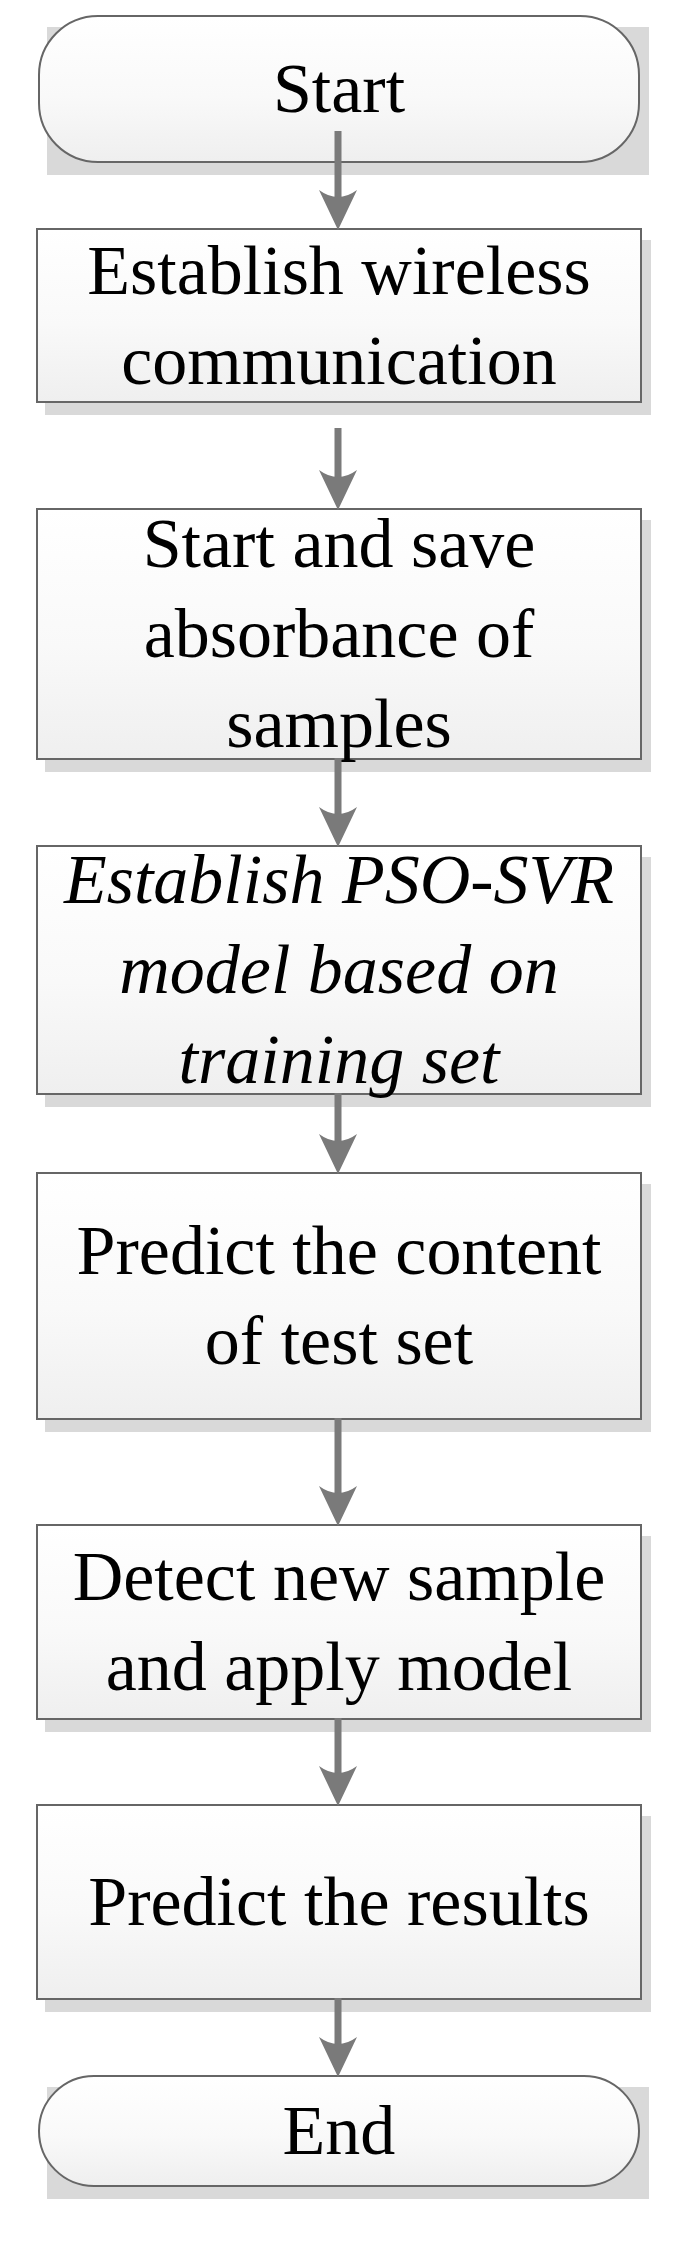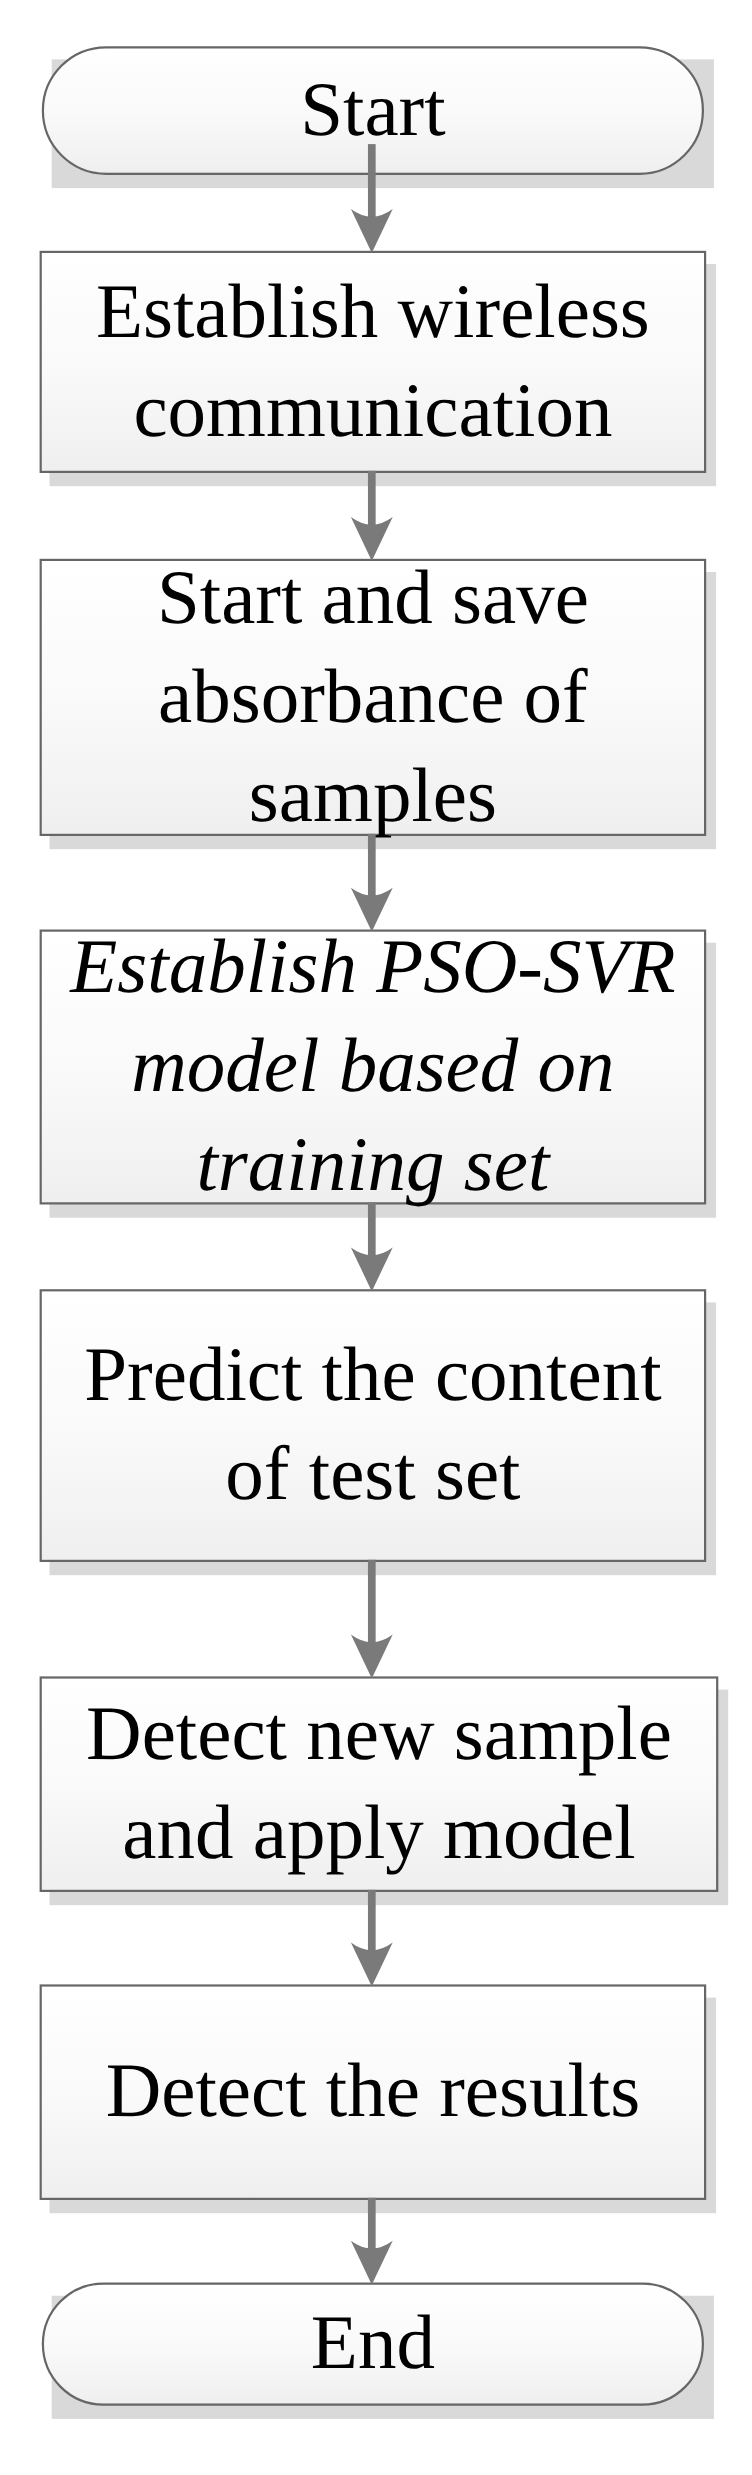--- a/index.html
+++ b/index.html
@@ -27,26 +27,26 @@
   }
   .terminator .shape{border-radius:60px;}
   .n7 .shape{border-radius:56px;}
   .label{
     font-size:70px;
     line-height:90px;
     color:#000000;
     font-weight:normal;
   }
   
-  .n0{left:38px;width:602px;top:15px;height:117px;margin-top:27px;}
-  .n1{top:228px;height:202px;}
+  .n0{left:38px;width:602px;top:15px;height:148px;}
+  .n1{top:228px;height:175px;}
   .n2{top:508px;height:252px;}
   .n3{top:845px;height:250px;font-style:italic;}
   .n4{top:1172px;height:248px;}
-  .n5{top:1524px;height:196px;padding-left:11px;}
+  .n5{top:1524px;height:196px;}
   .n6{top:1804px;height:196px;}
   .n7{left:38px;width:602px;top:2075px;height:112px;}
   
   .arrow{position:absolute;left:314px;width:48px;z-index:3;}
   .a0{top:131px;height:99px;}
   .a1{top:428px;height:82px;}
   .a2{top:758px;height:89px;}
   .a3{top:1093px;height:81px;}
   .a4{top:1418px;height:108px;}
   .a5{top:1718px;height:88px;}
@@ -145,21 +145,21 @@
   <div class="arrow a5">
     <div class="shaft"></div>
     <svg class="head" viewBox="0 0 40 42">
       <path d="M1,2 Q20,16 39,2 L20,42 Z" fill="#7a7a7a"></path>
     </svg>
   </div>
 
   <div class="node process n6">
     <div class="shadow"></div>
     <div class="shape">
-      <span class="label">Detect the results</span>
+      <span class="label">Predict the results</span>
     </div>
   </div>
 
   <div class="arrow a6">
     <div class="shaft"></div>
     <svg class="head" viewBox="0 0 40 42">
       <path d="M1,2 Q20,16 39,2 L20,42 Z" fill="#7a7a7a"></path>
     </svg>
   </div>
 

